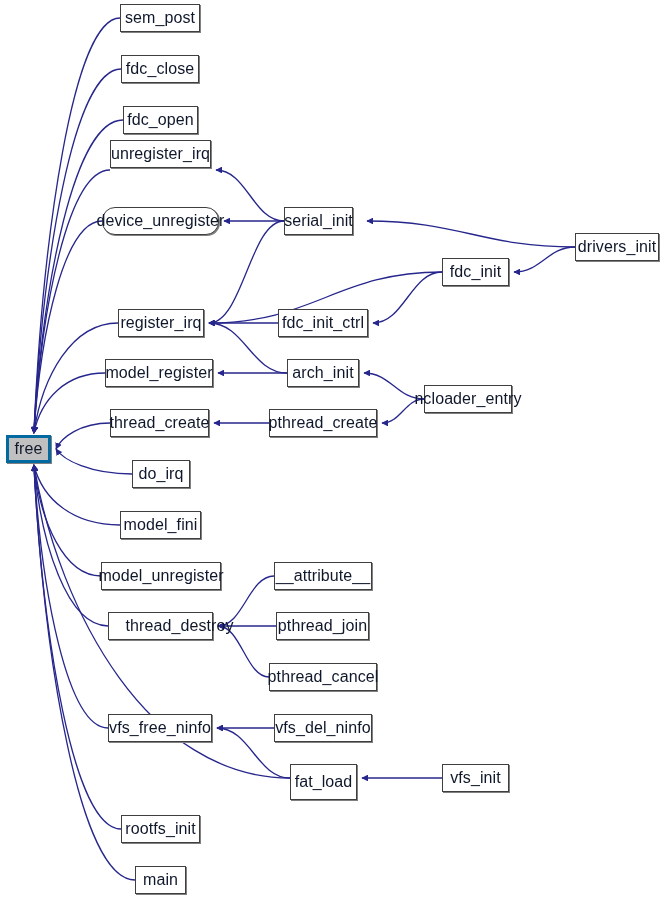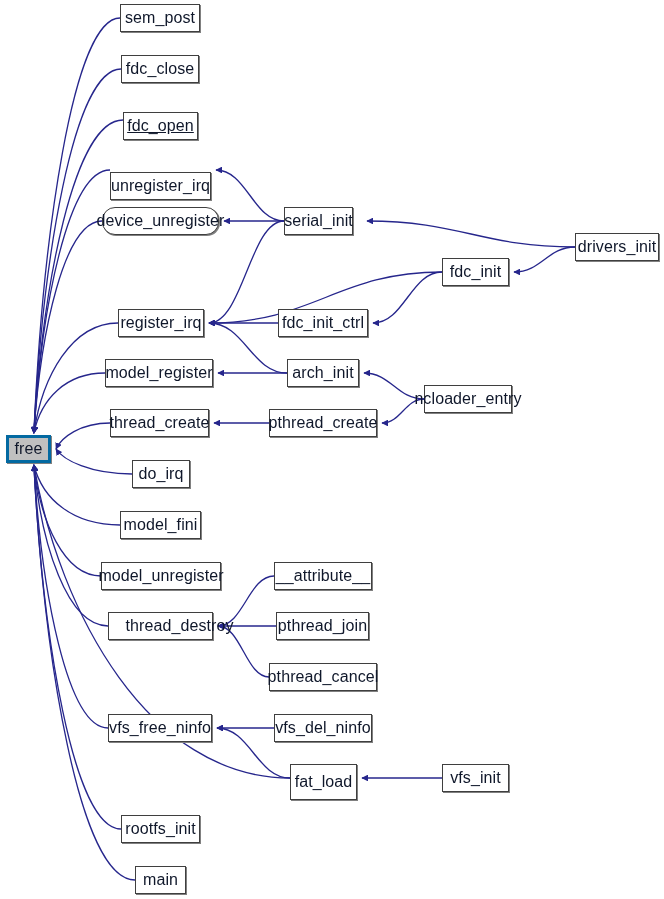--- a/index.html
+++ b/index.html
@@ -98,24 +98,24 @@
   <div id="nodes-layer">
       <div class="node highlight" style="left: 6px; top: 435px; width: 45px; height: 28px;">
         <span class="node-label">free</span>
       </div>
       <div class="node" style="left: 120px; top: 4px; width: 80px; height: 28px;">
         <span class="node-label">sem_post</span>
       </div>
       <div class="node" style="left: 121px; top: 55px; width: 78px; height: 28px;">
         <span class="node-label">fdc_close</span>
       </div>
-      <div class="node" style="left: 123px; top: 112px; width: 75px; height: 28px; text-decoration: underline;">
+      <div class="node" style="left: 123px; top: 106px; width: 75px; height: 28px;">
         <span class="node-label">fdc_open</span>
       </div>
-      <div class="node" style="left: 110px; top: 172px; width: 101px; height: 28px;">
+      <div class="node" style="left: 110px; top: 140px; width: 101px; height: 28px;">
         <span class="node-label">unregister_irq</span>
       </div>
       <div class="node" style="left: 102px; top: 207px; width: 117px; height: 28px; border-radius: 13px;">
         <span class="node-label">device_unregister</span>
       </div>
       <div class="node" style="left: 284px; top: 207px; width: 69px; height: 28px;">
         <span class="node-label">serial_init</span>
       </div>
       <div class="node" style="left: 575px; top: 233px; width: 84px; height: 28px;">
         <span class="node-label">drivers_init</span>

